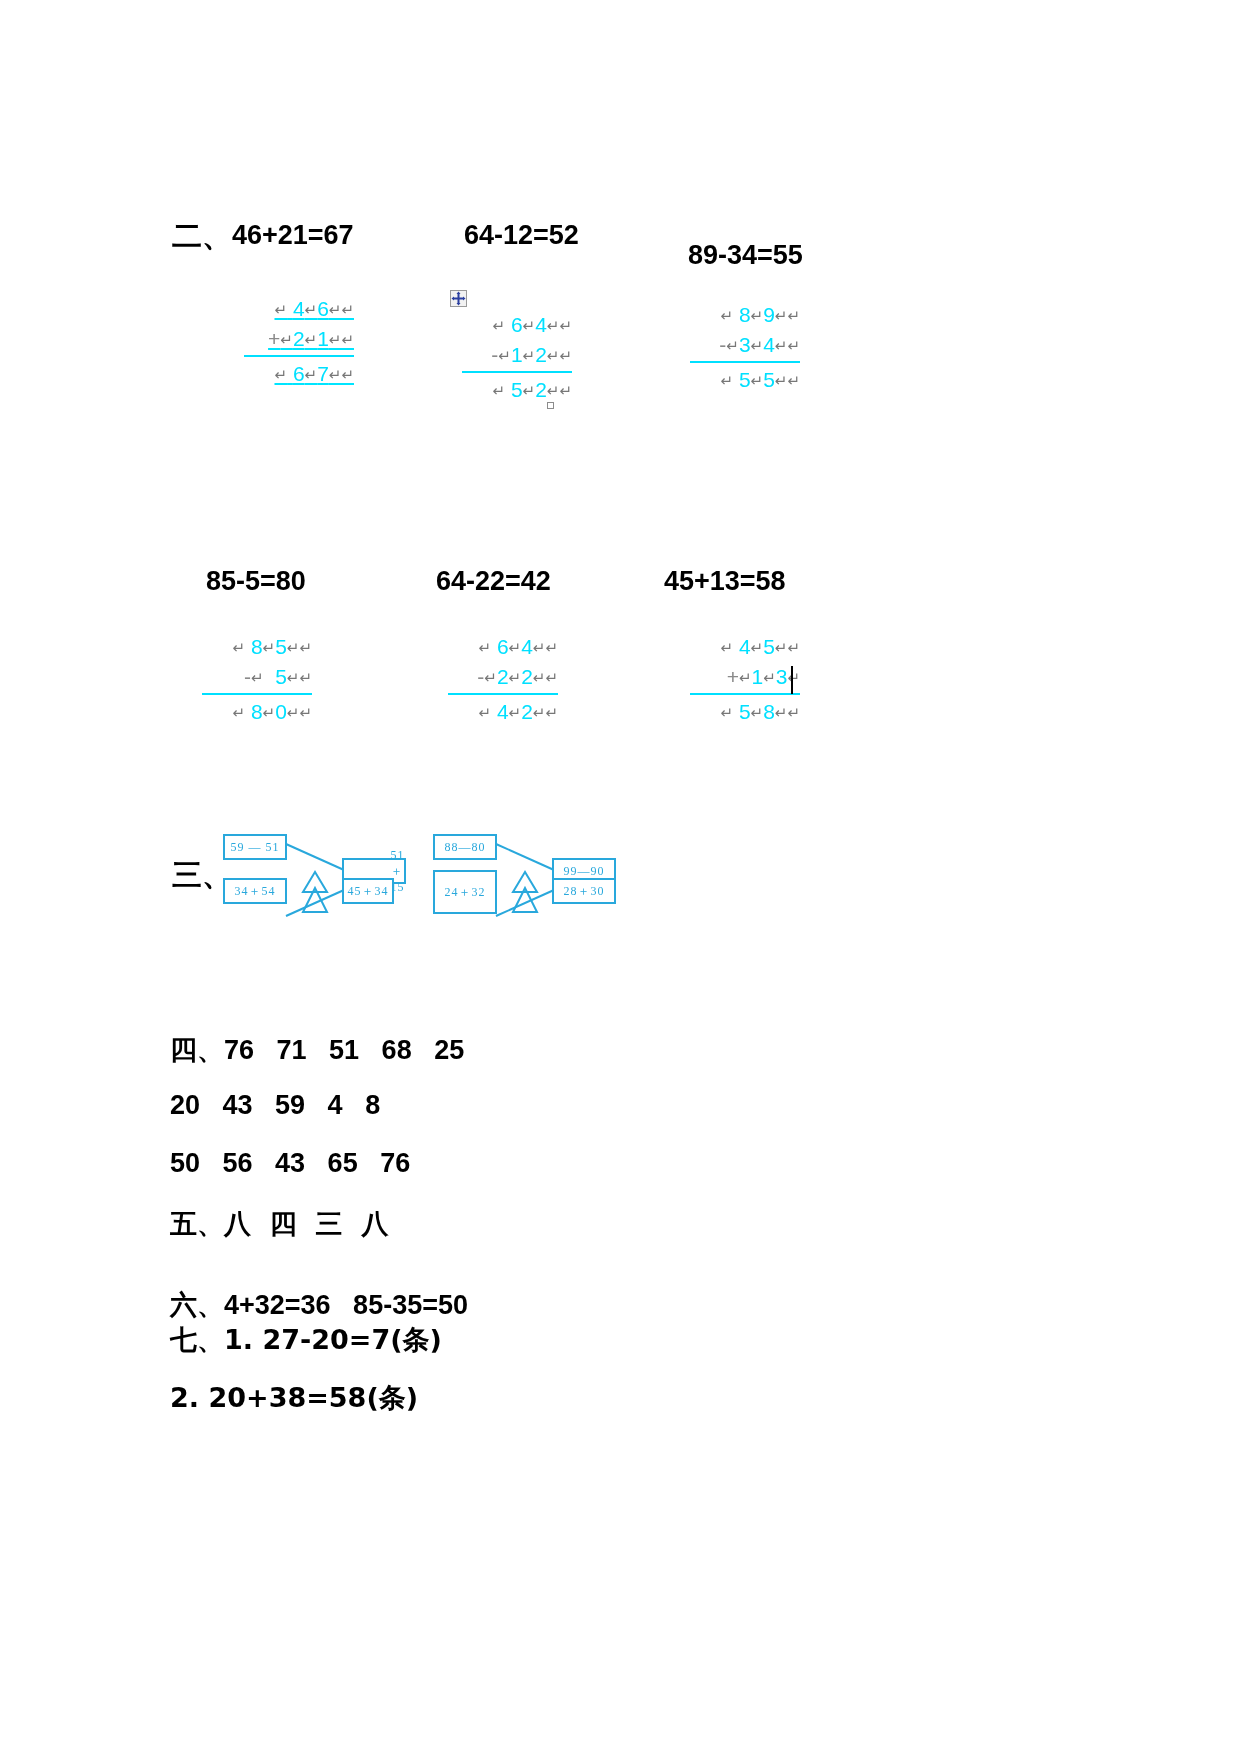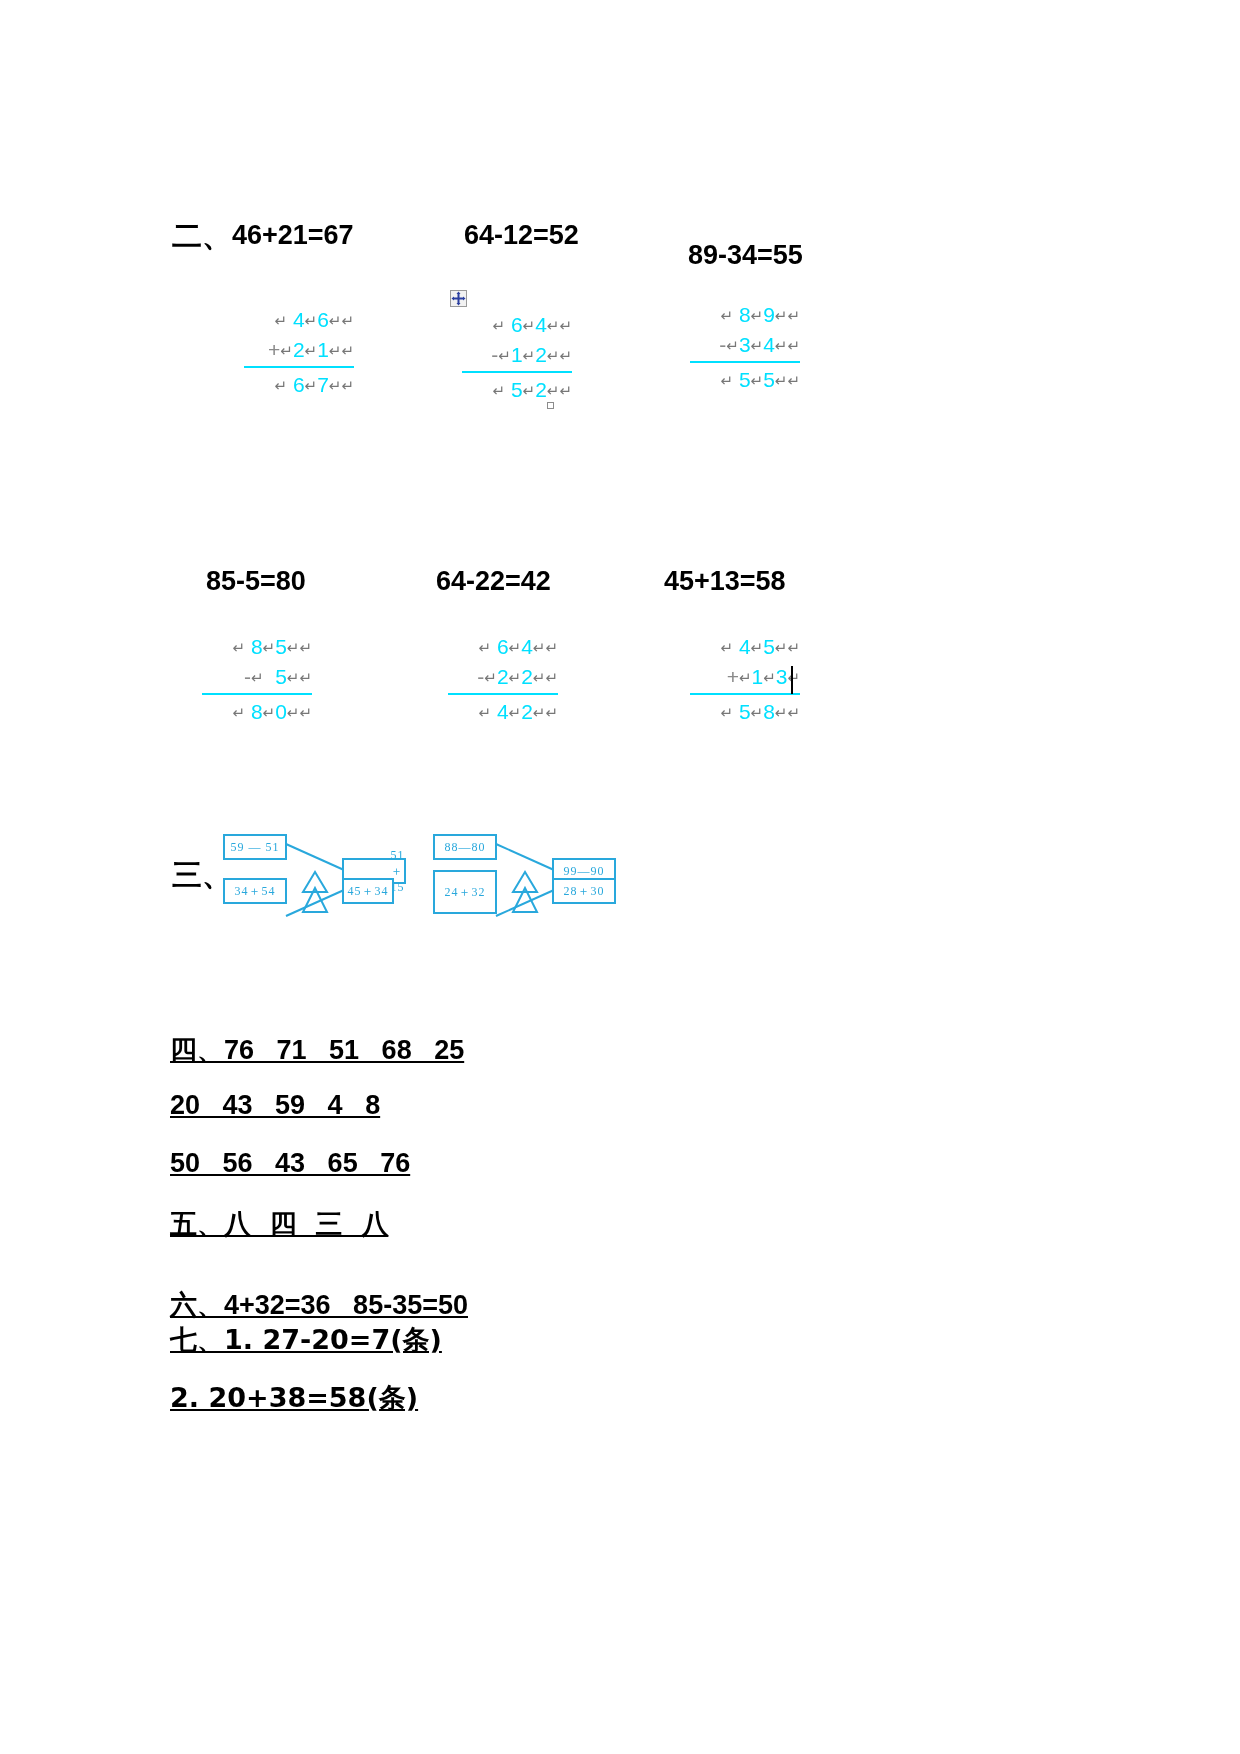--- a/index.html
+++ b/index.html
@@ -99,34 +99,33 @@
   .balance-wrap svg { position:absolute; left:0; top:0; overflow:visible; }
 
   
   .ans-line {
     position: absolute;
     font-size: 27px;
     font-weight: bold;
     color: #000;
     white-space: pre;
     font-family: "Liberation Sans", sans-serif;
-    text-decoration: underline;
   }
   .cjk { font-family: "DejaVu Sans", sans-serif; }
 </style>
 </head>
 <body>
 
 <div class="abs bold-head cjk" id="sec2-label">二、</div>
 
 <div class="abs eq-head" style="left:232px; top:220px;">46+21=67</div>
 <div class="abs eq-head" style="left:464px; top:220px;">64-12=52</div>
 <div class="abs eq-head" style="left:688px; top:220px;margin-top:20px;">89-34=55</div>
 
-<div class="vcalc" style="left:244px; top:305px; width:110px;">
+<div class="vcalc" style="left:244px; top:294px; width:110px;text-decoration:underline;">
   <span class="vrow"><span class="pil">↵</span>&nbsp;<span class="dig">4</span><span class="pil">↵</span><span class="dig">6</span><span class="pil">↵↵</span></span>
   <span class="vrow"><span class="op">+</span><span class="pil">↵</span><span class="dig">2</span><span class="pil">↵</span><span class="dig">1</span><span class="pil">↵↵</span></span>
   <span class="rule"></span>
   <span class="vrow"><span class="pil">↵</span>&nbsp;<span class="dig">6</span><span class="pil">↵</span><span class="dig">7</span><span class="pil">↵↵</span></span>
 </div>
 
 <div class="move-handle" style="left:450px; top:290px;">
   <svg width="15" height="15" viewBox="0 0 15 15">
       <g fill="#2b3fa0">
     <rect x="6.5" y="2" width="2" height="11"></rect>

